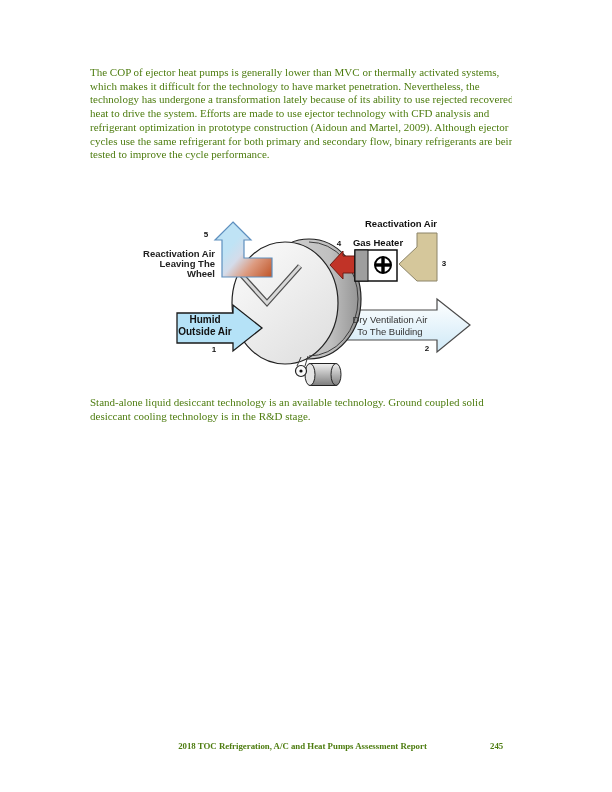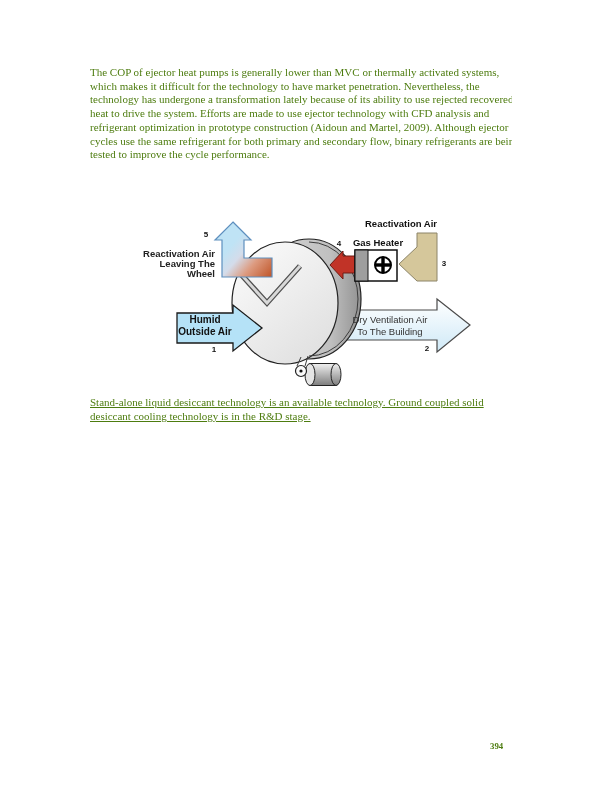--- a/index.html
+++ b/index.html
@@ -12,21 +12,21 @@
     overflow:hidden;
   }
   .body-text{
     position:absolute;
     font-size:11px;
     line-height:13.7px;
     white-space:pre-line;
     width:462px;
   }
   .para1{left:90px;top:66px;}
-  .para2{left:90px;top:396px;text-decoration:underline;}
+  .para2{left:90px;top:396px;}
   .heading{
     position:absolute;left:90px;top:179px;width:470px;
     display:flex;font-style:italic;font-size:11px;line-height:13.7px;
   }
   .heading .num{width:45px;flex:0 0 45px;}
   .heading .htext{white-space:pre-line;}
   .figure-wrap{position:absolute;left:133px;top:214px;width:345px;height:180px;}
   .footer-title{
     position:absolute;left:90px;top:741px;width:425px;
     text-align:center;font-size:8.8px;font-weight:bold;line-height:11px;
@@ -135,15 +135,16 @@
 
       <text class="fig-label" x="257" y="109" font-size="9.5" text-anchor="middle" fill="#333">Dry Ventilation Air</text>
       <text class="fig-label" x="257" y="121" font-size="9.5" text-anchor="middle" fill="#333">To The Building</text>
       <text class="fig-label" x="294" y="137" font-size="8" font-weight="bold" text-anchor="middle" fill="#111">2</text>
     </svg>
   </div>
 
   <div class="body-text para2">Stand-alone liquid desiccant technology is an available technology. Ground coupled solid
 desiccant cooling technology is in the R&amp;D stage.</div>
 
-  <div class="footer-page">394</div>
+  <div class="footer-title">2018 TOC Refrigeration, A/C and Heat Pumps Assessment Report</div>
+  <div class="footer-page">245</div>
 
 </div>
 
 </body></html>

